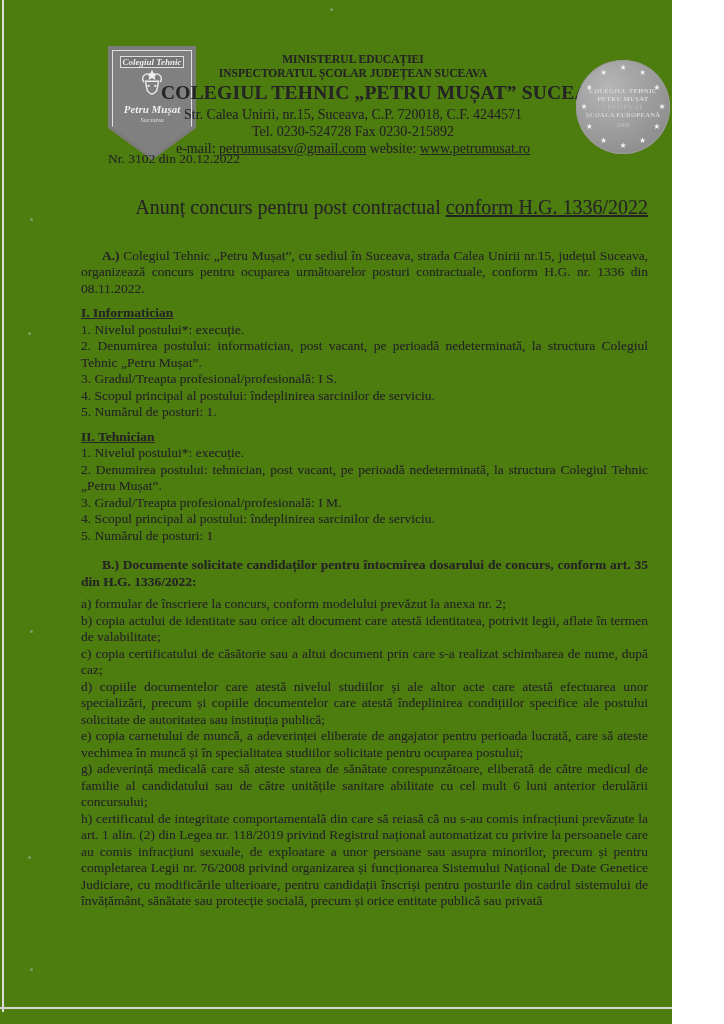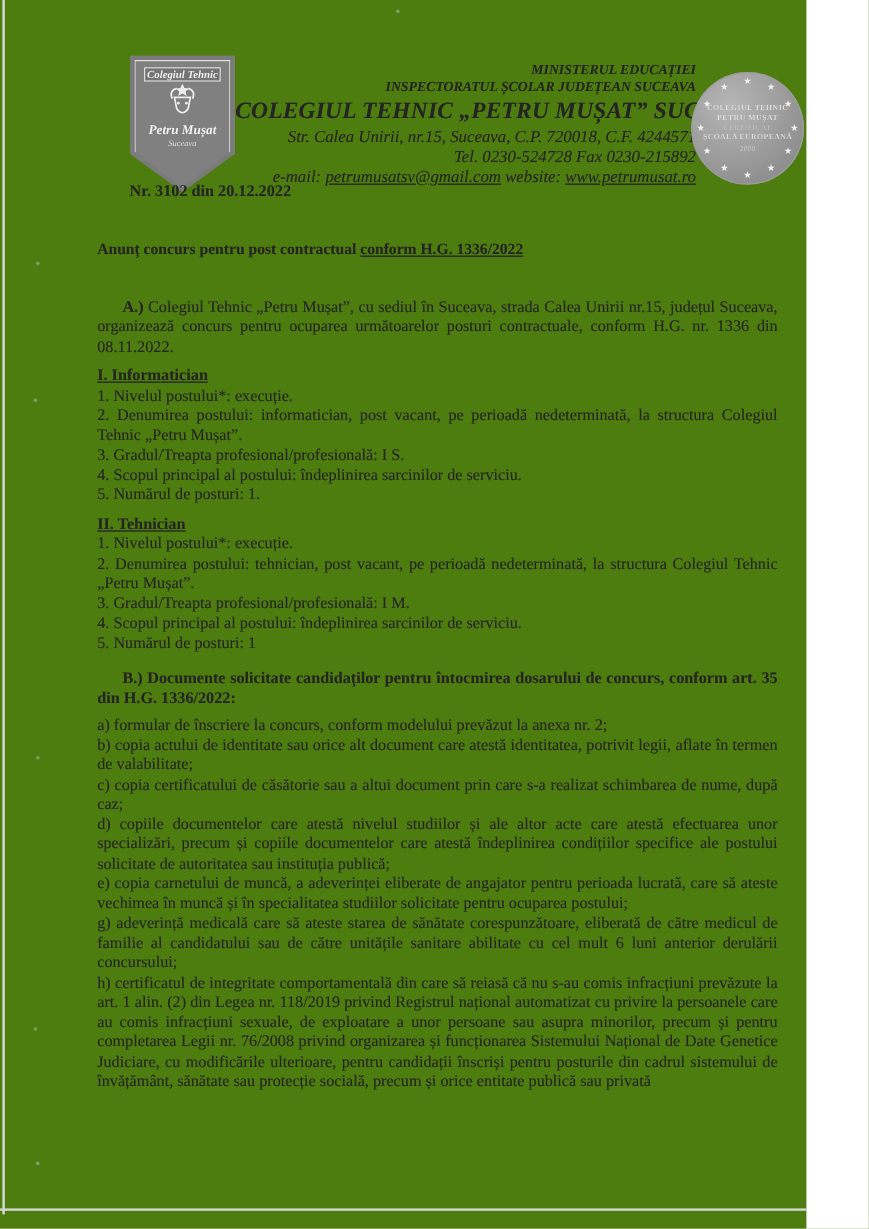--- a/index.html
+++ b/index.html
@@ -34,23 +34,22 @@
   }
   .shield-top {
     margin-top:5px; font-size:9px; font-weight:bold; font-style:italic;
     color:#f2f2f2; white-space:nowrap;
     border:1px solid #ddd; padding:0 2px; background:#747474;
   }
   .shield-name { font-size:11px; font-weight:bold; font-style:italic; color:#f4f4f4; white-space:nowrap; margin-top:1px; }
   .shield-bottom { font-size:7px; font-style:italic; color:#e8e8e8; margin-top:1px; }
 
   .head-center {
-    position:absolute; left:196px; top:52px; width:384px; text-align:right;
+    position:absolute; left:161px; top:52px; width:384px; text-align:center;
     line-height:1.22;
-    font-style:italic;
   }
   .head-ministry { font-size:11.5px; font-weight:bold; }
   .head-school { font-size:19.5px; font-weight:bold; white-space:nowrap; margin:1px 0 1px 0; letter-spacing:.2px; }
   .head-small { font-size:14px; }
   .u { text-decoration:underline; }
 
   .seal {
     position:absolute; left:576px; top:60px; width:94px; height:94px;
     border-radius:50%;
     background:radial-gradient(circle at 35% 30%, #b6b6b6, #8f8f8f 75%);
@@ -81,24 +80,24 @@
   .seal-star:nth-of-type(9){transform:rotate(240deg) translateY(-39px) rotate(-240deg);}
   .seal-star:nth-of-type(10){transform:rotate(270deg) translateY(-39px) rotate(-270deg);}
   .seal-star:nth-of-type(11){transform:rotate(300deg) translateY(-39px) rotate(-300deg);}
   .seal-star:nth-of-type(12){transform:rotate(330deg) translateY(-39px) rotate(-330deg);}
 
   
   .content {
     position:absolute; left:81px; top:0; width:567px; padding-top:151px;
     font-size:13.5px; line-height:16.5px;
   }
-  .reg { padding-left:27px;font-weight:bold; }
+  .reg { padding-left:27px; }
   .title {
-    margin-top:29px; text-align:left;
-    font-size:13px; font-weight:bold; line-height:21px;
+    margin-top:29px; text-align:right;
+    font-size:20px; font-weight:normal; line-height:21px;
   }
   .para { text-align:justify; }
   .indent { text-indent:21px; }
   .para-a { margin-top:30px; }
   .pos { margin-top:8px; }
   .pos-head { font-weight:bold; text-decoration:underline; }
   .section-b { margin-top:13px; font-weight:bold; }
   .docs { margin-top:6px; }
 </style>
 </head>

